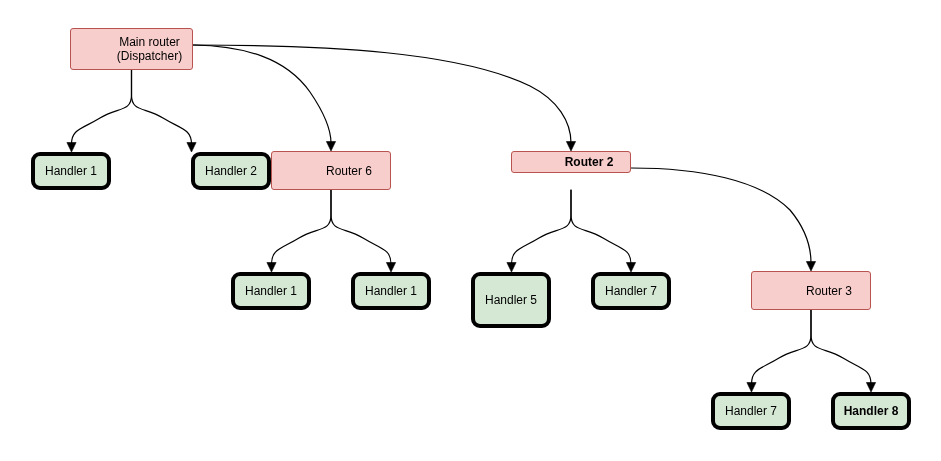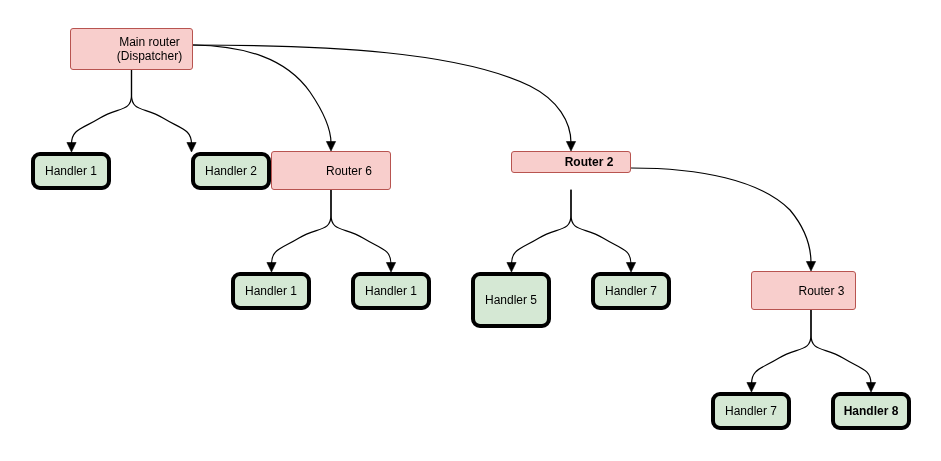--- a/index.html
+++ b/index.html
@@ -104,18 +104,18 @@
       <div class="node-box node-router" style="left: 70px; top: 28px; width: 123px; height: 42px;"><span>Main router
 (Dispatcher)</span></div>
       <div class="node-box node-handler" style="left: 31px; top: 152px; width: 80px; height: 38px;"><span>Handler 1</span></div>
       <div class="node-box node-handler" style="left: 151px; top: 152px; width: 80px; height: 38px; margin-left: 40px;"><span>Handler 2</span></div>
       <div class="node-box node-router" style="left: 271px; top: 151px; width: 120px; height: 39px;"><span>Router 6</span></div>
       <div class="node-box node-router" style="left: 511px; top: 151px; width: 120px; height: 22px; font-weight: bold;"><span>Router 2</span></div>
       <div class="node-box node-handler" style="left: 231px; top: 272px; width: 80px; height: 38px;"><span>Handler 1</span></div>
       <div class="node-box node-handler" style="left: 351px; top: 272px; width: 80px; height: 38px;"><span>Handler 1</span></div>
       <div class="node-box node-handler" style="left: 471px; top: 272px; width: 80px; height: 56px;"><span>Handler 5</span></div>
       <div class="node-box node-handler" style="left: 591px; top: 272px; width: 80px; height: 38px;"><span>Handler 7</span></div>
-      <div class="node-box node-router" style="left: 751px; top: 271px; width: 105px; height: 39px;"><span>Router 3</span></div>
+      <div class="node-box node-router" style="left: 751px; top: 271px; width: 120px; height: 39px;"><span>Router 3</span></div>
       <div class="node-box node-handler" style="left: 711px; top: 392px; width: 80px; height: 38px; align-items: center;"><span>Handler 7</span></div>
       <div class="node-box node-handler" style="left: 831px; top: 392px; width: 80px; height: 38px; font-weight: bold;"><span>Handler 8</span></div>
     </div>
 
 </div>
 
 </body></html>

